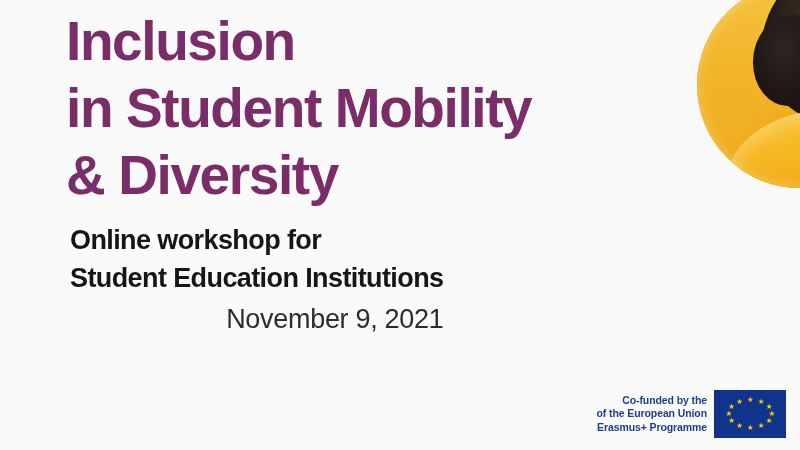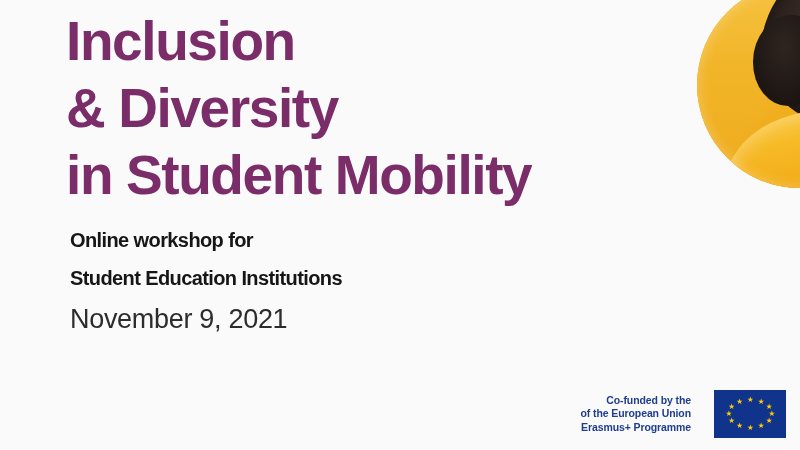--- a/index.html
+++ b/index.html
@@ -38,37 +38,38 @@
   }
 
   
   .subtitle-block {
     position: absolute;
     left: 70px;
     top: 221px;
     z-index: 5;
   }
   .subtitle-line {
-    font-size: 20px;
+    font-size: 27px;
     line-height: 38px;
     font-weight: 600;
     letter-spacing: -0.6px;
     color: #161616;
     white-space: nowrap;
     margin: 0;
   }
   .date-line {
     font-size: 27px;
     line-height: 34px;
     font-weight: 400;
     letter-spacing: -0.3px;
     color: #2c2c2c;
     white-space: nowrap;
     margin: 0;
     margin-top: 5px;
+    text-align: right;
   }
 
   
   .photo-circle {
     position: absolute;
     left: 697px;
     top: -18px;
     width: 206px;
     height: 206px;
     border-radius: 50%;
@@ -124,21 +125,21 @@
     pointer-events: none;
   }
 
   
   .eu-logo {
     position: absolute;
     right: 14px;
     bottom: 12px;
     display: flex;
     align-items: center;
-    gap: 23px;
+    gap: 7px;
     z-index: 6;
   }
   .eu-text {
     text-align: right;
     color: #1f3d8f;
     font-size: 10.5px;
     line-height: 13.5px;
     font-weight: 700;
     letter-spacing: -0.1px;
     white-space: nowrap;
@@ -172,22 +173,22 @@
       <div class="hair"></div>
       <div class="hair-tuft-a"></div>
 
       <div class="sweater"></div>
     </div>
     <div class="circle-rim"></div>
   </div>
 
   <div class="title-block">
     <div class="title-line">Inclusion</div>
+    <div class="title-line">in Student Mobility</div>
     <div class="title-line">&amp; Diversity</div>
-    <div class="title-line">in Student Mobility</div>
   </div>
 
   <div class="subtitle-block">
     <div class="subtitle-line">Online workshop for</div>
     <div class="subtitle-line">Student Education Institutions</div>
     <div class="date-line">November 9, 2021</div>
   </div>
 
   <div class="eu-logo">
     <div class="eu-text">

